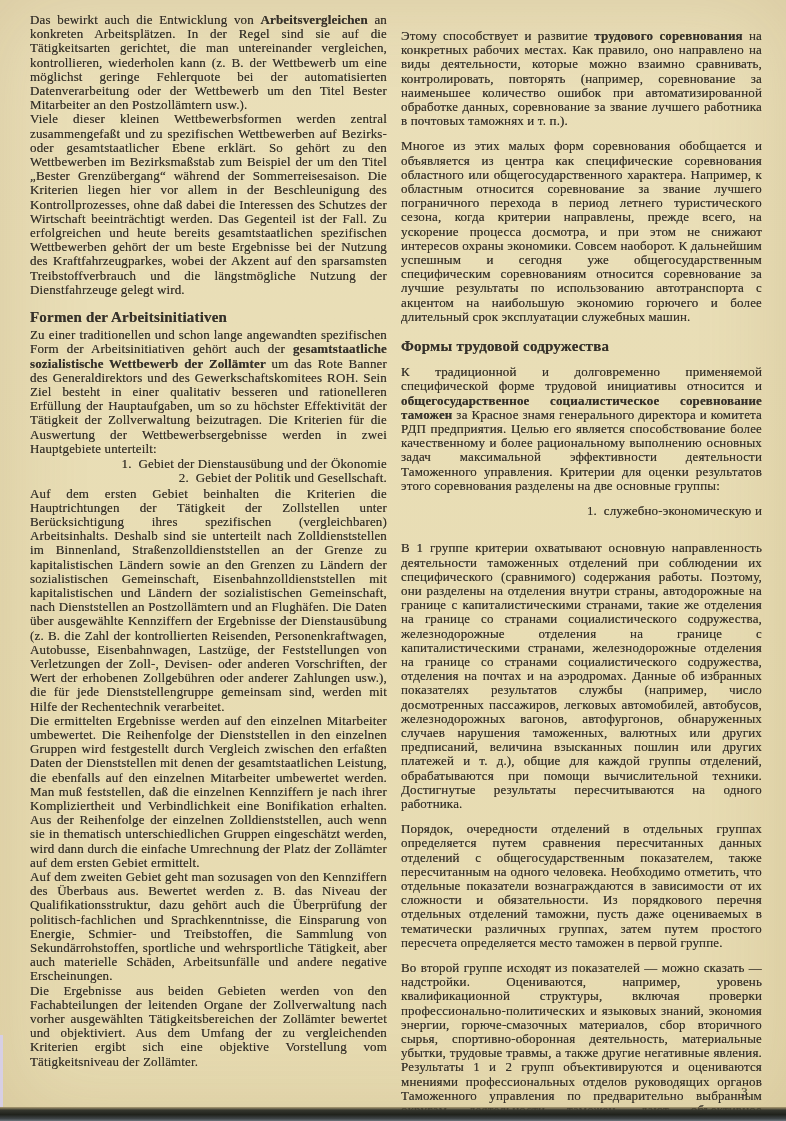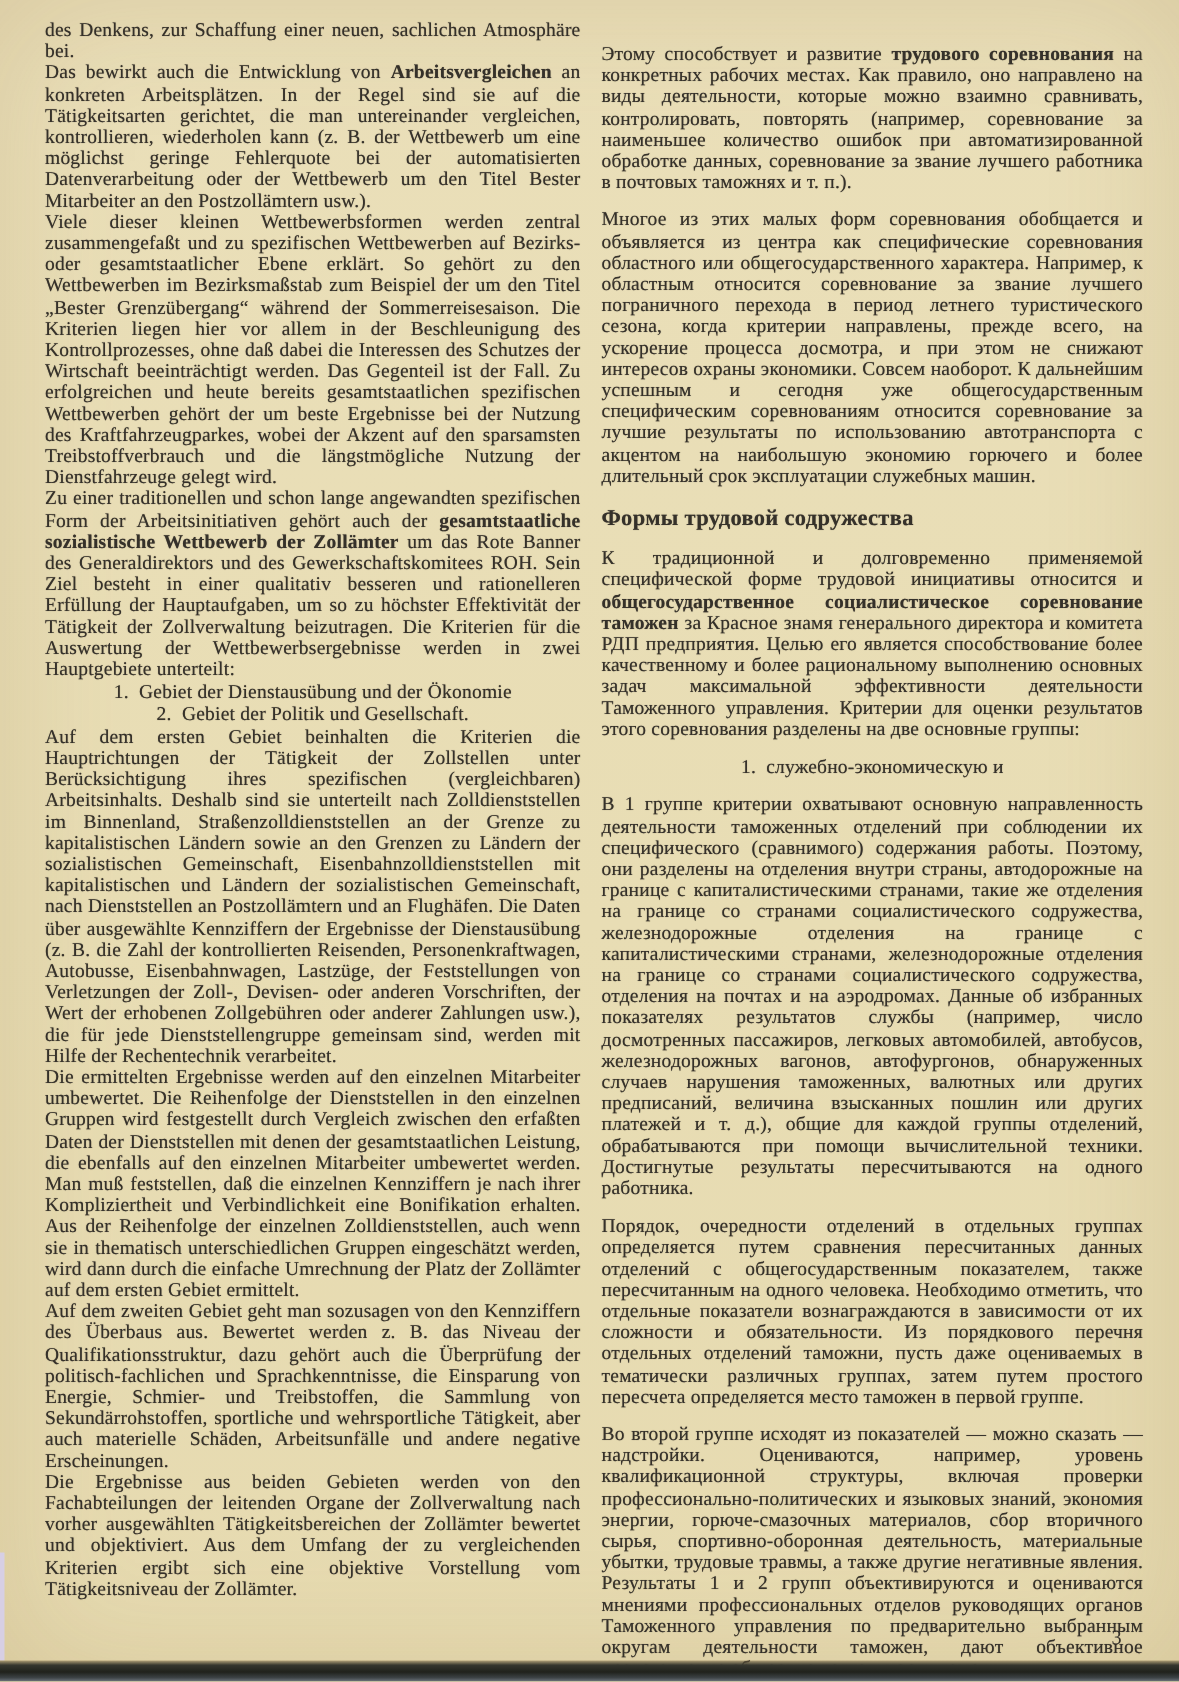--- a/index.html
+++ b/index.html
@@ -49,23 +49,23 @@
   b.bold-inline { font-weight: bold; }
   .heading {
     font-weight: bold;
     font-size: 15px;
     letter-spacing: 0.2px;
     text-align: left;
   }
   .col-left  .heading { margin: 13px 0 4px 0; }
   .col-right .heading { margin: 15px 0 12px 0; }
   .num-list { margin: 1px 0 1px 0; }
-  .col-right .num-list { margin: 0 0 11px 0; }
+  .col-right .num-list { margin: 0 0 23px 0; }
   .num-list .list-item {
-    text-align: center;
+    text-align: right;
     margin: 0;
   }
   .page-number {
     position: absolute;
     right: 38px;
     bottom: 21px;
     font-size: 13.5px;
     letter-spacing: 0.3px;
   }
   .bottom-edge {
@@ -88,24 +88,24 @@
 </style>
 </head>
 <body>
 
 <div class="paper"></div>
 
 <div class="page">
   <div class="columns">
 
     <div class="col col-left">
-      <p class="para">des Denkens, zur Schaffung einer neuen, sachlichen Atmosphäre bei.</p>
       <p class="para"><span>Das bewirkt auch die Entwicklung von </span><b class="bold-inline">Arbeitsvergleichen</b><span> an konkreten Arbeitsplätzen. In der Regel sind sie auf die Tätigkeitsarten gerichtet, die man untereinander vergleichen, kontrollieren, wiederholen kann (z. B. der Wettbewerb um eine möglichst geringe Fehlerquote bei der automatisierten Datenverarbeitung oder der Wettbewerb um den Titel Bester Mitarbeiter an den Postzollämtern usw.).</span></p>
       <p class="para">Viele dieser kleinen Wettbewerbsformen werden zentral zusammengefaßt und zu spezifischen Wettbewerben auf Bezirks- oder gesamtstaatlicher Ebene erklärt. So gehört zu den Wettbewerben im Bezirksmaßstab zum Beispiel der um den Titel „Bester Grenzübergang“ während der Sommerreisesaison. Die Kriterien liegen hier vor allem in der Beschleunigung des Kontrollprozesses, ohne daß dabei die Interessen des Schutzes der Wirtschaft beeinträchtigt werden. Das Gegenteil ist der Fall. Zu erfolgreichen und heute bereits gesamtstaatlichen spezifischen Wettbewerben gehört der um beste Ergebnisse bei der Nutzung des Kraftfahrzeugparkes, wobei der Akzent auf den sparsamsten Treibstoffverbrauch und die längstmögliche Nutzung der Dienstfahrzeuge gelegt wird.</p>
 
+      <div class="heading">Formen der Arbeitsinitiativen</div>
 
       <p class="para"><span>Zu einer traditionellen und schon lange angewandten spezifischen Form der Arbeitsinitiativen gehört auch der </span><b class="bold-inline">gesamtstaatliche sozialistische Wettbewerb der Zollämter</b><span> um das Rote Banner des Generaldirektors und des Gewerkschaftskomitees ROH. Sein Ziel besteht in einer qualitativ besseren und rationelleren Erfüllung der Hauptaufgaben, um so zu höchster Effektivität der Tätigkeit der Zollverwaltung beizutragen. Die Kriterien für die Auswertung der Wettbewerbsergebnisse werden in zwei Hauptgebiete unterteilt:</span></p>
 
       <div class="num-list">
         <p class="list-item">1.&nbsp;&nbsp;Gebiet der Dienstausübung und der Ökonomie</p>
         <p class="list-item">2.&nbsp;&nbsp;Gebiet der Politik und Gesellschaft.</p>
       </div>
 
       <p class="para">Auf dem ersten Gebiet beinhalten die Kriterien die Hauptrichtungen der Tätigkeit der Zollstellen unter Berücksichtigung ihres spezifischen (vergleichbaren) Arbeitsinhalts. Deshalb sind sie unterteilt nach Zolldienststellen im Binnenland, Straßenzolldienststellen an der Grenze zu kapitalistischen Ländern sowie an den Grenzen zu Ländern der sozialistischen Gemeinschaft, Eisenbahnzolldienststellen mit kapitalistischen und Ländern der sozialistischen Gemeinschaft, nach Dienststellen an Postzollämtern und an Flughäfen. Die Daten über ausgewählte Kennziffern der Ergebnisse der Dienstausübung (z. B. die Zahl der kontrollierten Reisenden, Personenkraftwagen, Autobusse, Eisenbahnwagen, Lastzüge, der Feststellungen von Verletzungen der Zoll-, Devisen- oder anderen Vorschriften, der Wert der erhobenen Zollgebühren oder anderer Zahlungen usw.), die für jede Dienststellengruppe gemeinsam sind, werden mit Hilfe der Rechentechnik verarbeitet.</p>
       <p class="para">Die ermittelten Ergebnisse werden auf den einzelnen Mitarbeiter umbewertet. Die Reihenfolge der Dienststellen in den einzelnen Gruppen wird festgestellt durch Vergleich zwischen den erfaßten Daten der Dienststellen mit denen der gesamtstaatlichen Leistung, die ebenfalls auf den einzelnen Mitarbeiter umbewertet werden. Man muß feststellen, daß die einzelnen Kennziffern je nach ihrer Kompliziertheit und Verbindlichkeit eine Bonifikation erhalten. Aus der Reihenfolge der einzelnen Zolldienststellen, auch wenn sie in thematisch unterschiedlichen Gruppen eingeschätzt werden, wird dann durch die einfache Umrechnung der Platz der Zollämter auf dem ersten Gebiet ermittelt.</p>

